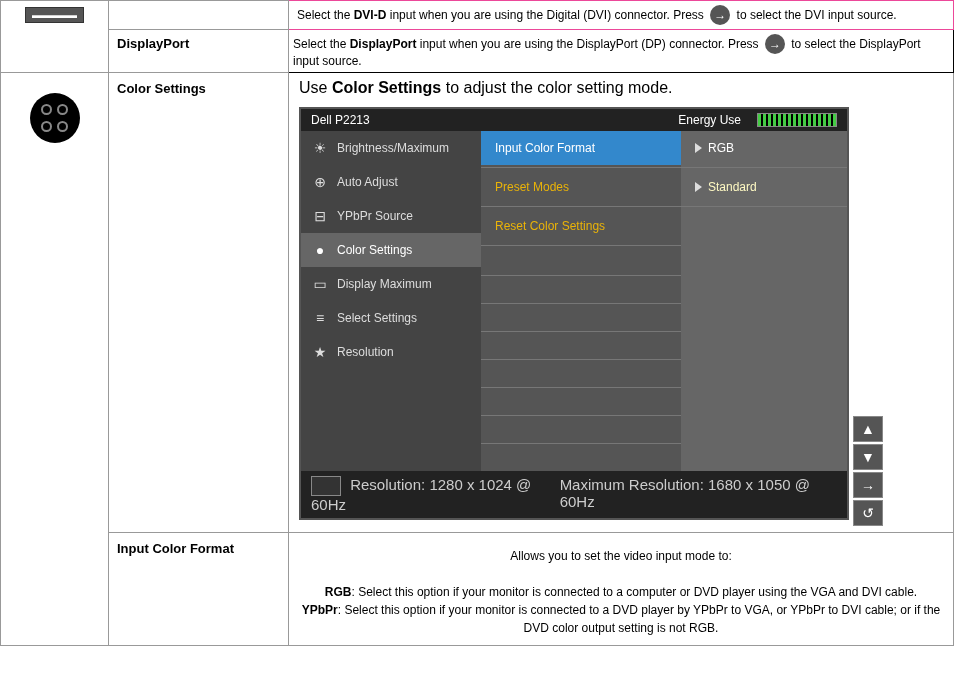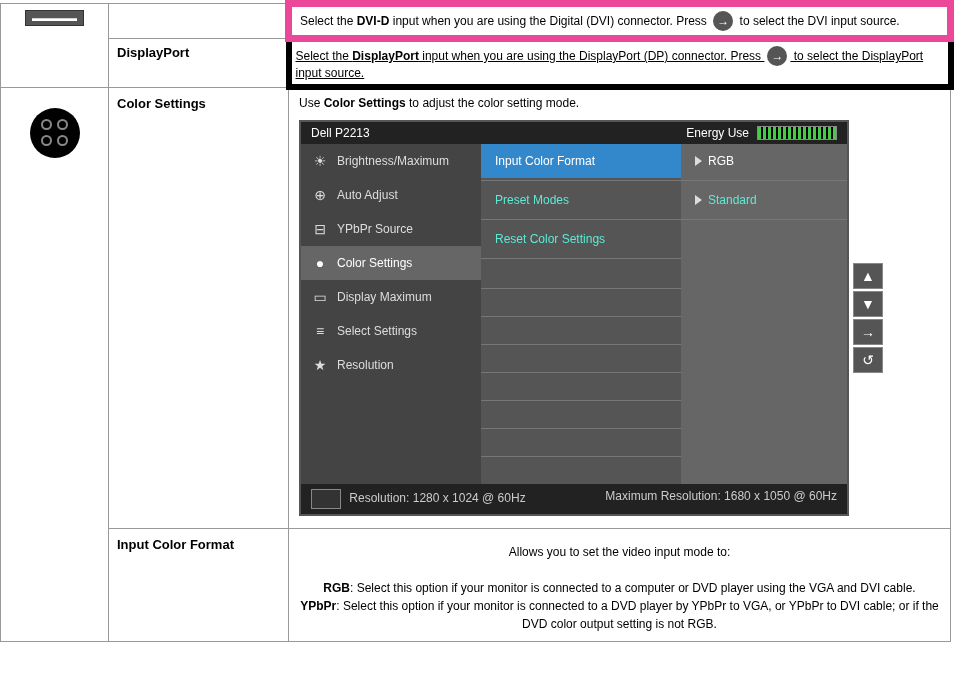--- a/index.html
+++ b/index.html
@@ -29,21 +29,21 @@
     .osd-header {
       background: #222;
       color: #fff;
       display: flex;
       justify-content: space-between;
       align-items: center;
       padding: 4px 10px;
       font-size: 12px;
     }
     .energy-bar {
-      display: flex; align-items: center; gap: 8px;
+      display: flex; align-items: center; gap: 16px;
     }
     .energy-bar-graphic {
       display: inline-block;
       width: 80px; height: 14px;
       background: repeating-linear-gradient(90deg, #4c4, #4c4 3px, #000 3px, #000 5px);
       border: 1px solid #888;
       vertical-align: middle;
     }
     .osd-body {
       display: flex;
@@ -79,28 +79,28 @@
     .osd-sub-left {
       width: 200px;
       background: #555;
     }
     .osd-sub-right {
       flex: 1;
       background: #666;
     }
     .osd-sub-item {
       padding: 10px 14px;
-      color: #5eead4; font-size: 12px; cursor: pointer;
+      color: #eab308; font-size: 12px; cursor: pointer;
     }
     .osd-sub-item.active {
       background: #38c; color: #fff;
     }
     .osd-sub-right-item {
       padding: 10px 14px;
-      color: #5eead4; font-size: 12px; cursor: pointer;
+      color: #fef9c3; font-size: 12px; cursor: pointer;
       display: flex; align-items: center; gap: 6px;
     }
     .osd-sub-right-item.active {
       color: #fff;
     }
     .triangle-right {
       display: inline-block;
       width: 0; height: 0;
       border-top: 5px solid transparent;
       border-bottom: 5px solid transparent;
@@ -114,27 +114,27 @@
     .osd-blank-row {
       height: 28px;
       border-bottom: 1px solid #777;
     }
     .osd-footer {
       background: #222;
       color: #ccc;
       display: flex;
       justify-content: space-between;
       padding: 5px 10px;
-      font-size: 12px;
+      font-size: 15px;
     }
 
     
     .osd-wrapper {
       display: flex;
-      align-items: center;
+      align-items: flex-end;
     }
     .osd-nav-panel {
       display: flex;
       flex-direction: column;
       margin-left: 4px;
       gap: 2px;
     }
     .nav-btn {
       width: 30px; height: 26px;
       background: #555;
@@ -147,50 +147,50 @@
       display: flex; gap: 2px; justify-content: center;
     }
     .icon-connector-body {
       background: #555;
       border: 1px solid #333;
       padding: 2px 6px;
       font-size: 9px;
       color: #fff;
     }
 
-    .use-text { font-size: 12px; margin-bottom: 4px; }
+    .use-text { font-size: 16px; margin-bottom: 4px; }
     .info-text { font-size: 12px; line-height: 1.5; margin-top: 6px; }
   </style>
 </head>
 <body>
 
 <table class="main-table" style="width:954px; border-collapse:collapse;">
 
   <tbody>
       <tr>
     <td class="left-icon-col" rowspan="2" style="vertical-align:top; padding-top:6px;">
       <div class="icon-connector">
         <div class="icon-connector-body">▬▬▬▬▬</div>
       </div>
     </td>
     <td class="label-col" style="border:1px solid #999;"></td>
-    <td class="content-col" style="border:7px solid #ec4899; padding:4px 8px;margin-left:17px;">
+    <td class="content-col" style="border:1px solid #ec4899; padding:4px 8px;margin-left:17px;">
       <span style="font-size:12px;">
         Select the <strong>DVI-D</strong> input when you are using the Digital (DVI) connector. Press
         <span class="arrow-circle">→</span>
         to select the DVI input source.
       </span>
     </td>
   </tr>
 
   <tr>
     <td class="label-col" style="border:1px solid #999; font-weight:bold;">
       <span>DisplayPort</span>
     </td>
-    <td class="content-col" style="border:6px solid #000000; padding:4px 4px;text-decoration:underline;">
+    <td class="content-col" style="border:1px solid #000000; padding:4px 4px;">
       <span style="font-size:12px;">
         Select the <strong>DisplayPort</strong> input when you are using the DisplayPort (DP) connector. Press
         <span class="arrow-circle">→</span>
         to select the DisplayPort input source.
       </span>
     </td>
   </tr>
 
   <tr>
     <td class="left-icon-col" rowspan="2" style="vertical-align:top; padding-top: 20px; border:1px solid #999;">

